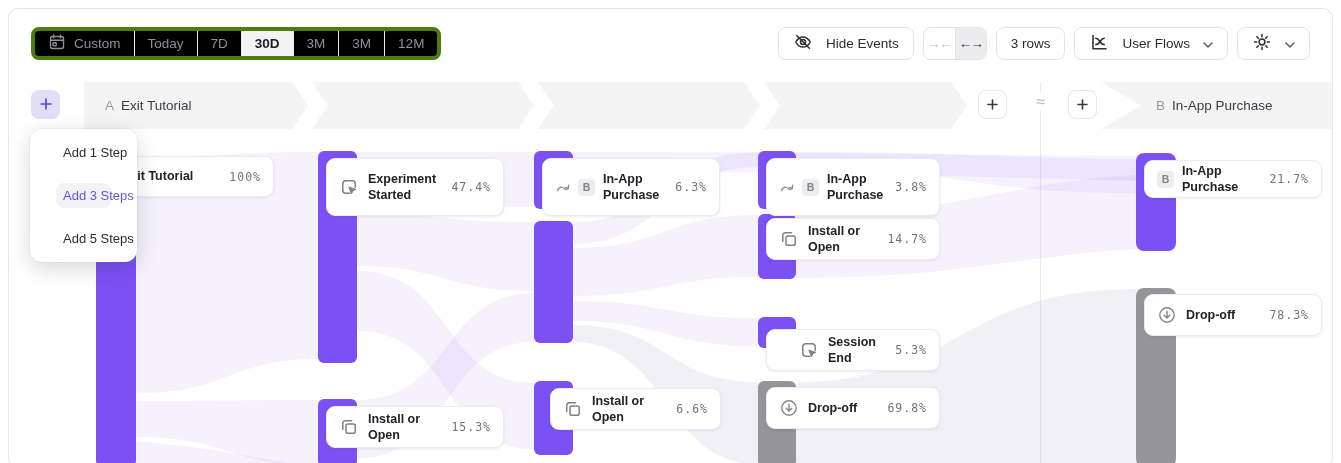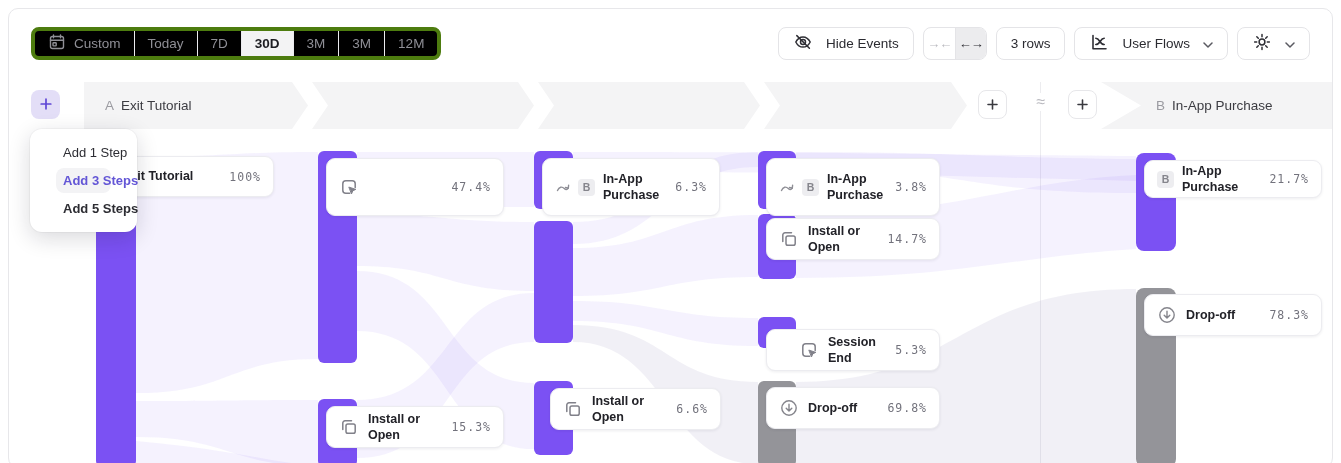--- a/index.html
+++ b/index.html
@@ -28,21 +28,21 @@
   .band-label { position:absolute; top:73px; height:47px; display:flex; align-items:center; gap:7px; font-size:13.5px; color:#3c3c42; z-index:5; }
   .band-letter { color:#9b9ba1; }
   .hdr-plus { position:absolute; width:29px; height:29px; top:81px; border:1px solid #e7e7ea; border-radius:8px; background:#fff; display:flex; align-items:center; justify-content:center; cursor:pointer; z-index:5; }
   .approx { position:absolute; left:1021px; top:84px; width:22px; text-align:center; font-size:16px; color:#b9b9bf; background:#fff; z-index:4; }
   .divider { position:absolute; left:1031px; top:73px; width:1px; bottom:0; background:#ececef; z-index:0; }
 
   
   .add-step { position:absolute; left:22px; top:81px; width:29px; height:29px; background:#e3def7; border-radius:8px; display:flex; align-items:center; justify-content:center; cursor:pointer; z-index:5; }
   .menu { position:absolute; left:21px; top:120px; width:107px; background:#fff; border-radius:12px; box-shadow:0 6px 22px rgba(20,20,40,.16), 0 0 0 1px rgba(0,0,0,.03); padding:11px 26px; z-index:20; }
   .menu-item { font-size:13px; color:#2d2d33; padding:5px 7px; border-radius:8px; cursor:pointer; white-space:nowrap; }
-  .menu-item + .menu-item { margin-top:3px;font-weight:bold; }
+  .menu-item + .menu-item { margin-top:18px; }
   .menu-item.active { background:#f3f3f5; color:#6356d6; }
 
   
   .ribbons { position:absolute; left:0; top:0; z-index:1; pointer-events:none; }
   .bar { position:absolute; border-radius:6px; z-index:2; }
   .bar.purple { background:#7b51f3; }
   .bar.gray { background:#949499; }
   .card { position:absolute; display:flex; align-items:center; background:#fff; border:1px solid #ececf0; border-radius:9px; box-shadow:0 1px 3px rgba(30,30,50,.08); padding:0 12px; z-index:3; cursor:pointer; }
   .nicon { display:flex; margin-right:9px; flex:none; }
   .jicon { display:flex; margin-right:7px; flex:none; }
@@ -196,20 +196,21 @@
     <span class="nvalue">100%</span>
   </div>
 
   <div class="card" style="left:317px; top:149px; width:178px; height:58px;">
     <span class="nicon">
       <svg width="20" height="20" viewBox="0 0 20 20" fill="none" stroke="#808089" stroke-width="1.5" stroke-linecap="round" stroke-linejoin="round">
           <path d="M10.6 16.2H6.8a3 3 0 0 1-3-3V6.8a3 3 0 0 1 3-3h6.4a3 3 0 0 1 3 3v3.8"></path>
           <path d="M10.2 10.2l6.6 2.2-2.9 1.3-1.3 2.9z" fill="#808089" stroke-width="1"></path>
         </svg>
     </span>
+    <span class="nlabel">Experiment Started</span>
     <span class="nvalue">47.4%</span>
   </div>
 
   <div class="card" style="left:317px; top:397px; width:178px; height:42px;">
     <span class="nicon">
       <svg width="20" height="20" viewBox="0 0 20 20" fill="none" stroke="#808089" stroke-width="1.5" stroke-linejoin="round" stroke-linecap="round">
           <rect x="7" y="7" width="9.2" height="9.2" rx="1.8"></rect>
           <path d="M3.8 12.5V6a2.2 2.2 0 0 1 2.2-2.2h6.5"></path>
         </svg>
     </span>

